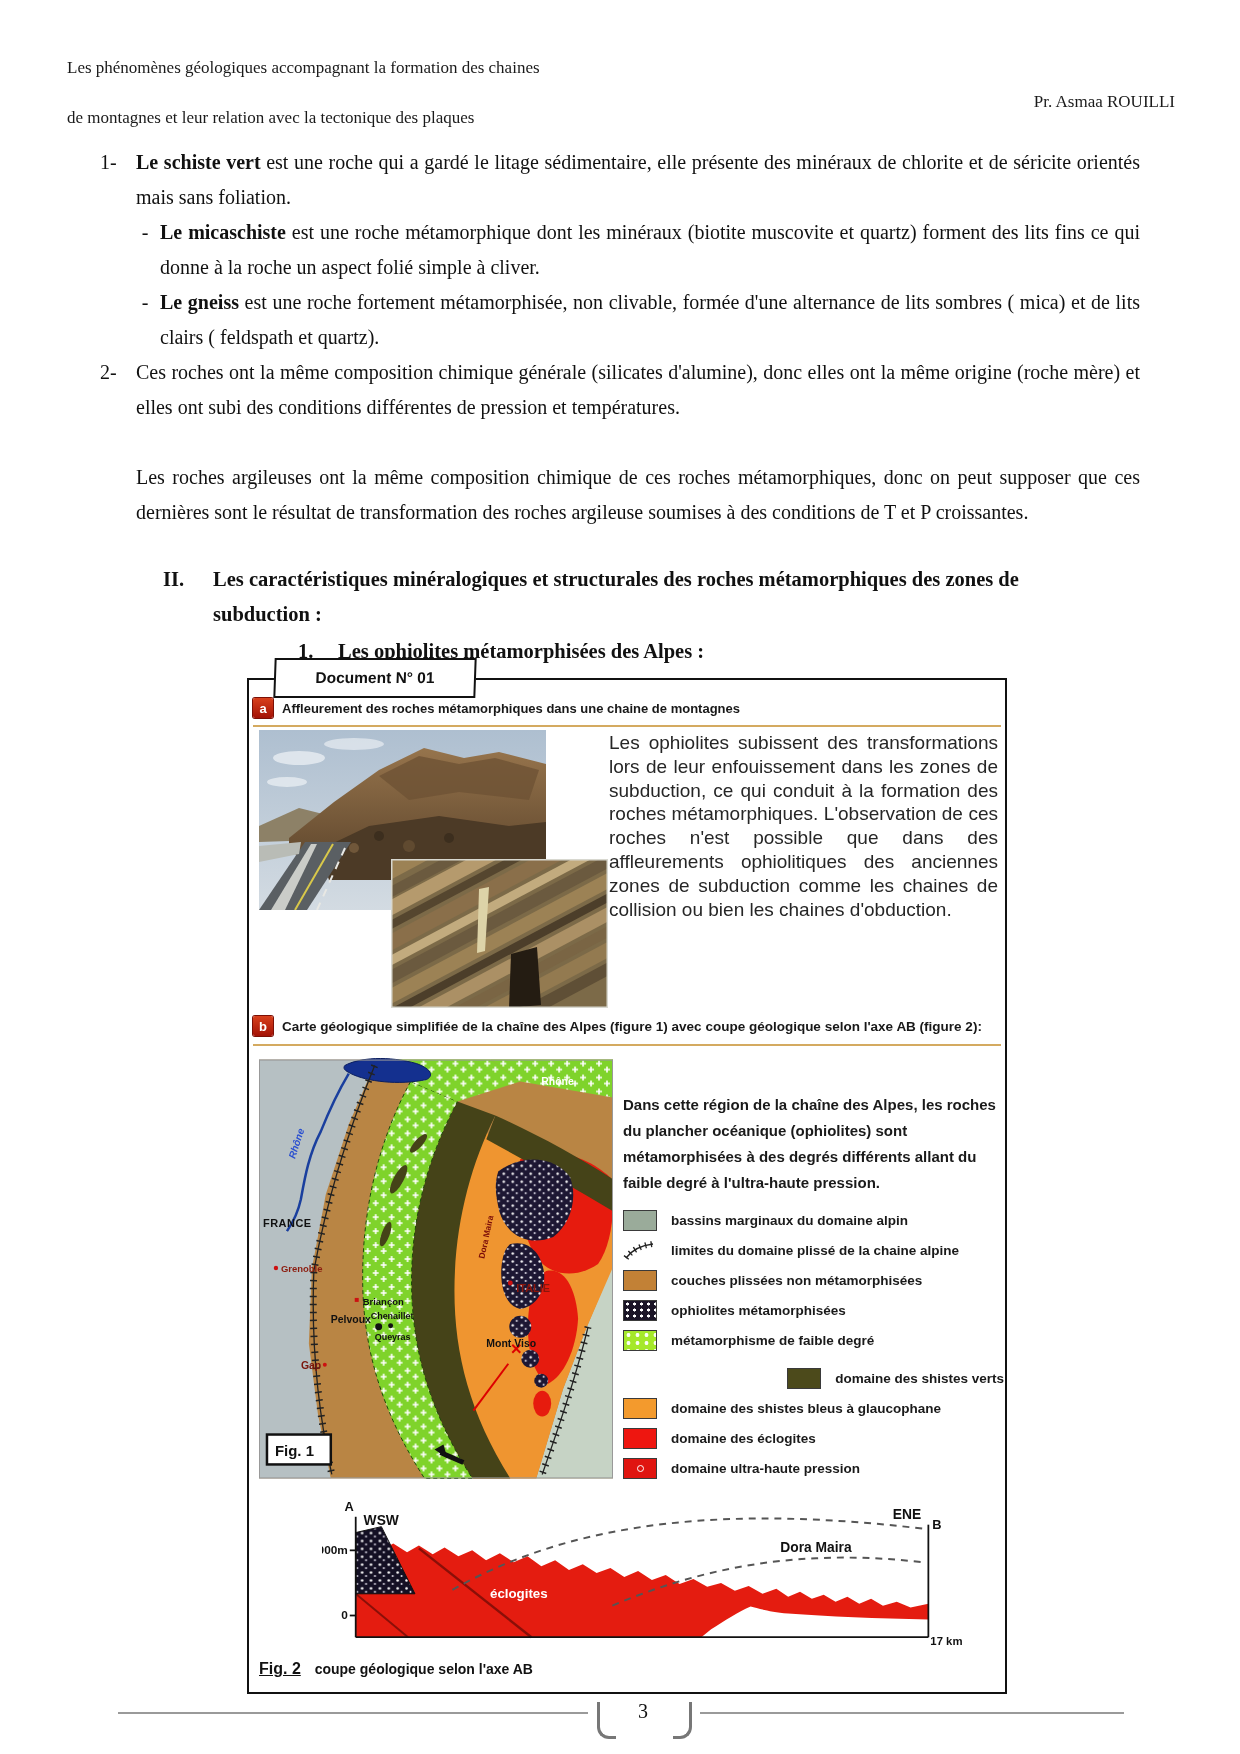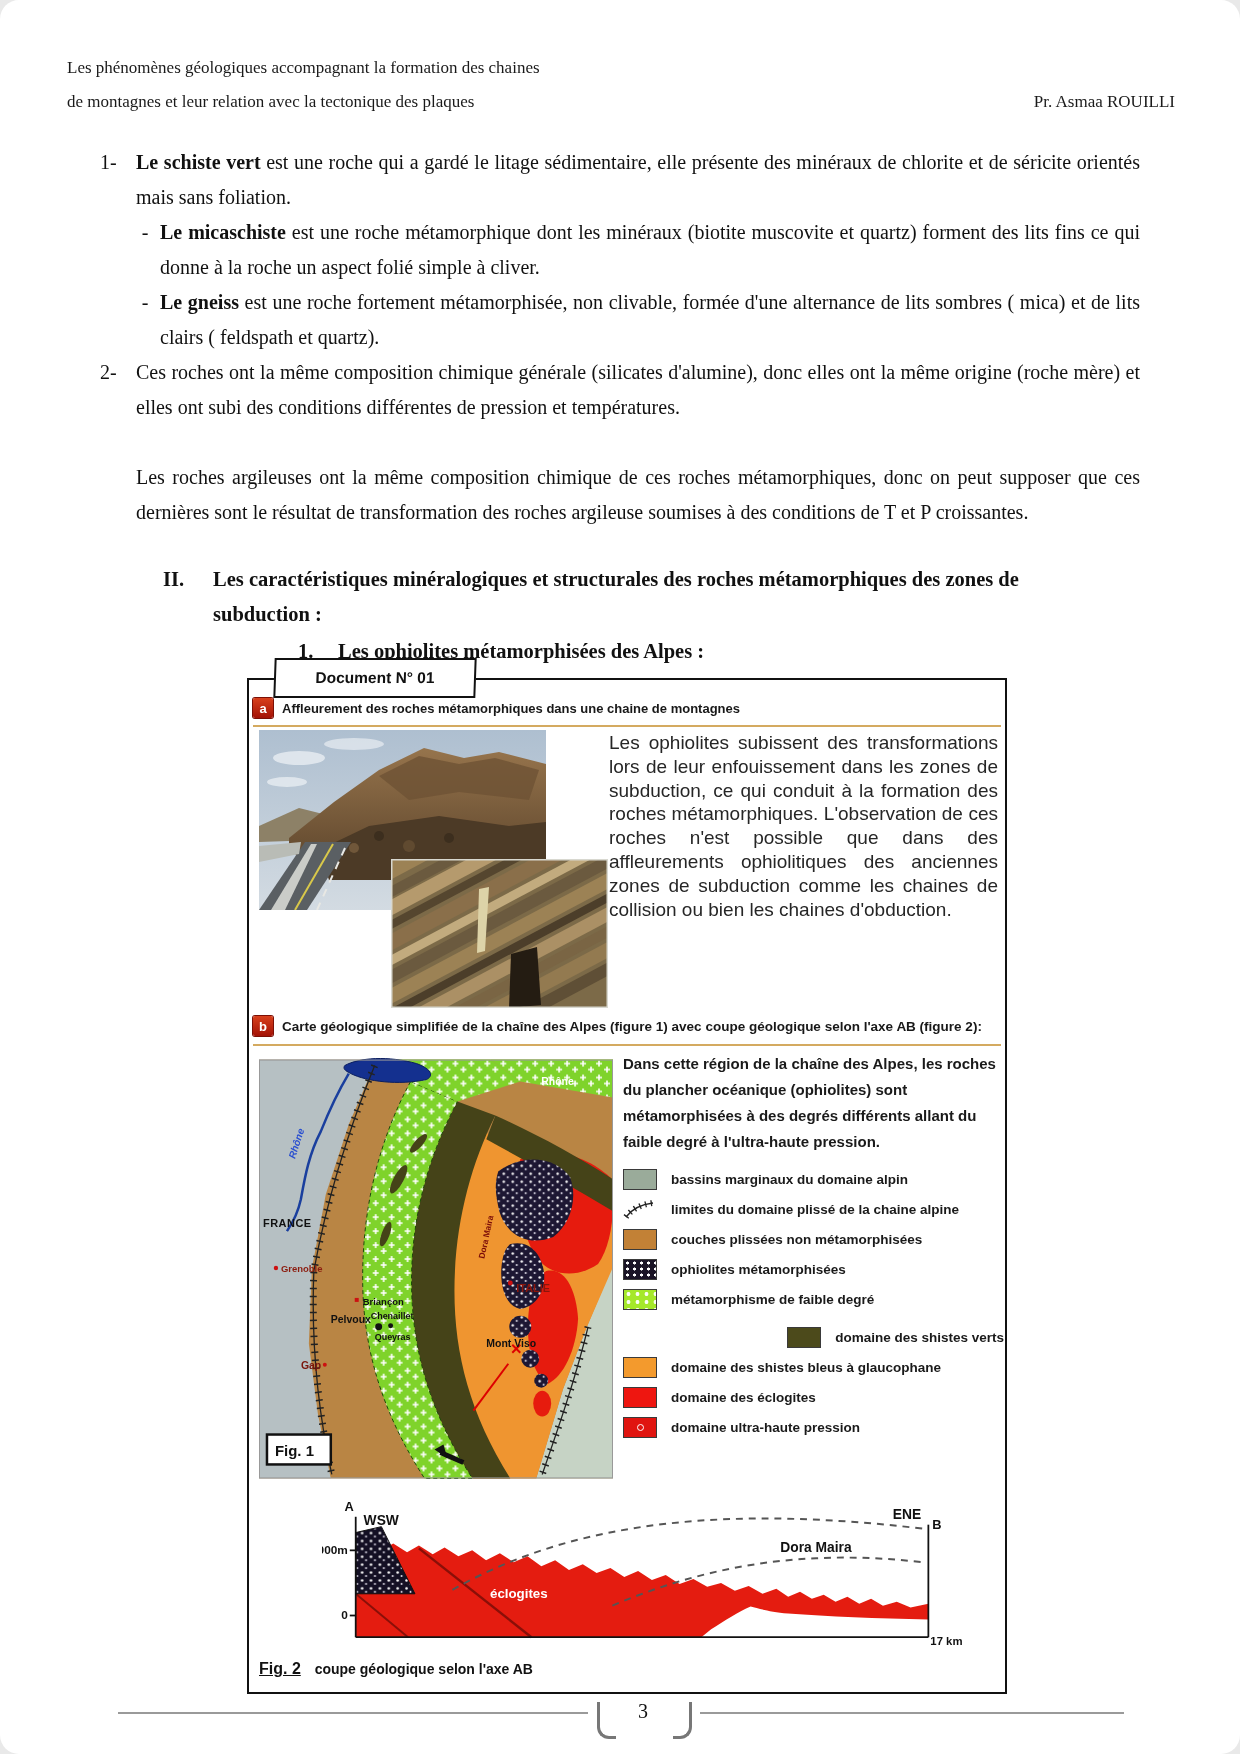--- a/index.html
+++ b/index.html
@@ -1,17 +1,17 @@
 <!DOCTYPE html>
 <html><head>
 <meta charset="utf-8">
 <style>
   html,body{margin:0;padding:0;background:#e9e9e9;}
   .page{position:relative;width:1240px;height:1754px;background:#ffffff;margin:0 auto;
-        font-family:"Liberation Serif",serif;color:#111;overflow:hidden;border-radius:19px;}
+        font-family:"Liberation Serif",serif;color:#111;overflow:hidden;}
   .abs{position:absolute;}
   
   .hdr{font-size:17px;color:#1a1a1a;}
   
   .para{display:flex;font-size:20px;line-height:35px;text-align:justify;}
   .para .num{flex:0 0 36px;}
   .para .dash{flex:0 0 30px;}
   .para .txt{flex:1;}
   b{font-weight:bold;}
   .h2{display:flex;font-size:20.5px;line-height:35px;font-weight:bold;}
@@ -26,21 +26,21 @@
   .secrow{display:flex;align-items:center;gap:9px;font-family:"Liberation Sans",sans-serif;z-index:2;}
   .badge{width:20px;height:20px;background:linear-gradient(#d8401c,#a31206);color:#fff;
          font-weight:bold;font-size:13px;display:flex;align-items:center;justify-content:center;
          border-radius:2px;box-shadow:0 0 0 1px #7c0f05;}
   .sectitle{font-weight:bold;font-size:13px;color:#181818;}
   .sectitle.b{font-size:13.5px;white-space:nowrap;text-align:center;}
   .tanline{height:2px;background:#d4aa60;}
   .paraA{font-family:"Liberation Sans",sans-serif;font-size:19px;line-height:23.8px;
          text-align:justify;color:#262626;}
   .introB{font-family:"Liberation Sans",sans-serif;font-size:15px;line-height:26px;
-          font-weight:bold;color:#1a1a1a;}
+          font-weight:bold;color:#1a1a1a;margin-top:41px;}
   
   .legend{margin-top:14px;display:flex;flex-direction:column;}
   .lrow{display:flex;align-items:center;gap:14px;margin-bottom:9px;
         font-family:"Liberation Sans",sans-serif;font-weight:bold;font-size:13.5px;color:#1a1a1a;}
   .sw{flex:0 0 34px;width:34px;height:21px;border:1.5px solid #3a3a3a;box-sizing:border-box;}
   .sw-none{border:none;background:none;display:flex;align-items:center;}
   .sw-speck{background-image:radial-gradient(circle,#fff 1.3px,rgba(0,0,0,0) 1.8px);
             background-size:7px 6px;}
   .sw-gspeck{background-image:radial-gradient(circle,rgba(255,255,255,.95) 1.7px,rgba(0,0,0,0) 2.2px);
              background-size:9px 8px;}
@@ -55,21 +55,21 @@
   .brk.r{border-right:3px solid #777;border-bottom:3px solid #777;border-radius:0 0 12px 0;}
   .pgnum{font-size:20px;text-align:center;}
   svg text{font-family:"Liberation Sans",sans-serif;}
 </style>
 </head>
 <body>
 
 <div class="page">
 
   <div class="abs hdr" style="left:67px;top:58px;">Les phénomènes géologiques accompagnant la formation des chaines</div>
-  <div class="abs hdr" style="left:67px;top:92px;">de montagnes et leur relation avec la tectonique des plaques</div>
+  <div class="abs hdr" style="left:67px;top:108px;">de montagnes et leur relation avec la tectonique des plaques</div>
   <div class="abs hdr" style="right:65px;top:92px;">Pr. Asmaa ROUILLI</div>
 
   <div class="abs para" style="left:100px;top:145px;width:1040px;">
     <span class="num">1-</span>
     <span class="txt"><b>Le schiste vert</b><span> est une roche qui a gardé le litage sédimentaire, elle présente des minéraux de chlorite et de séricite orientés mais sans foliation.</span></span>
   </div>
 
   <div class="abs para" style="left:130px;top:215px;width:1010px;">
     <span class="dash" style="text-align:center;">-</span>
     <span class="txt"><b>Le micaschiste</b><span> est une roche métamorphique dont les minéraux (biotite muscovite et quartz) forment des lits fins ce qui donne à la roche un aspect folié simple à cliver.</span></span>

